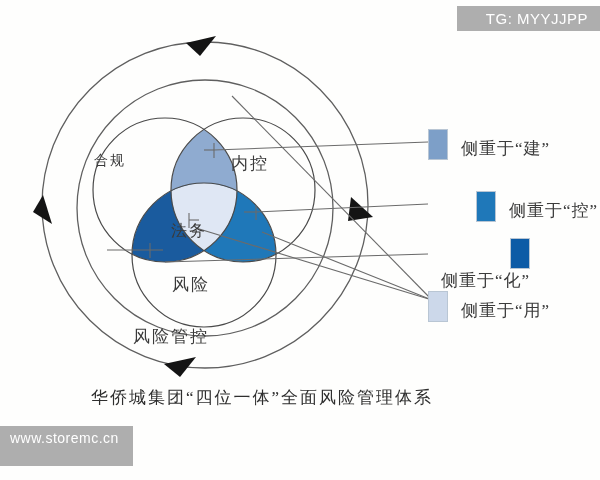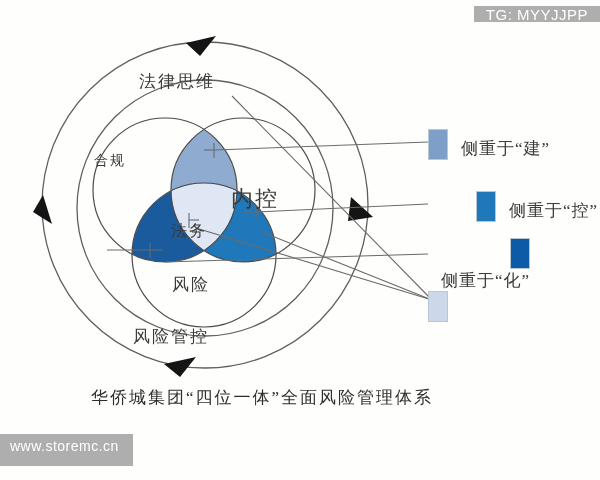--- a/index.html
+++ b/index.html
@@ -31,29 +31,29 @@
     color: #ffffff;
     font-family: "Liberation Sans", sans-serif;
     letter-spacing: 0.5px;
     white-space: nowrap;
     display: flex;
     align-items: center;
   }
   #wm-top {
     right: 0;
     top: 6px;
-    height: 16px;
-    padding: 0 12px 0 12px;
+    height: 25px;
+    padding: 0 12px 0 29px;
     font-size: 15px;
   }
   #wm-bottom {
     left: 0;
     bottom: 14px;
     height: 24px;
-    padding: 0 14px 8px 10px;
+    padding: 0 14px 16px 10px;
     font-size: 14px;
   }
 
   
   #diagram {
     position: absolute;
     left: 0;
     top: 0;
     width: 600px;
     height: 480px;
@@ -97,21 +97,21 @@
   
   .dlabel {
     position: absolute;
     color: #3a3a3a;
     white-space: nowrap;
     font-family: "Liberation Serif", "DejaVu Serif", serif;
     letter-spacing: 2px;
   }
   #lab-legal-thinking { left: 139px; top: 70px;  font-size: 17px; }
   #lab-compliance     { left: 94px;  top: 152px; font-size: 14px; }
-  #lab-internal       { left: 231px; top: 152px; font-size: 22px; margin-top: 32px; }
+  #lab-internal       { left: 231px; top: 152px; font-size: 17px; }
   #lab-legal-affairs  { left: 171px; top: 187px; font-size: 16px; margin-top: 34px; }
   #lab-risk           { left: 172px; top: 273px; font-size: 17px; }
   #lab-risk-control   { left: 133px; top: 325px; font-size: 17px; }
 
   #caption {
     position: absolute;
     left: 0;
     top: 386px;
     width: 524px;
     text-align: center;
@@ -196,21 +196,20 @@
       <path d="M165,262 L428,254"></path>
 
       <path d="M199,220 L189,220"></path>
       <path d="M189,213 L189,228"></path>
       <path d="M196,228 L432,300"></path>
       <path d="M232,96 L432,300"></path>
       <path d="M262,232 L432,300"></path>
     </g>
   </svg>
 
-  <div class="dlabel" id="lab-legal-thinking">法律思维</div>
   <div class="dlabel" id="lab-compliance">合规</div>
   <div class="dlabel" id="lab-internal">内控</div>
   <div class="dlabel" id="lab-legal-affairs">法务</div>
   <div class="dlabel" id="lab-risk">风险</div>
   <div class="dlabel" id="lab-risk-control">风险管控</div>
 
   <div id="legend">
     <div class="legend-row r0">
       <span class="swatch" style="background: rgb(125, 159, 200);"></span>
       <span class="legend-label">侧重于“建”</span>
@@ -218,20 +217,21 @@
     <div class="legend-row r1">
       <span class="swatch" style="background: rgb(31, 120, 185);"></span>
       <span class="legend-label">侧重于“控”</span>
     </div>
     <div class="legend-row r2">
       <span class="swatch" style="background: rgb(13, 91, 166);"></span>
       <span class="legend-label">侧重于“化”</span>
     </div>
     <div class="legend-row r3">
       <span class="swatch" style="background: rgb(204, 216, 234);"></span>
+      <span class="legend-label">侧重于“用”</span>
     </div>
   </div>
 
   <div id="caption">华侨城集团“四位一体”全面风险管理体系</div>
 
   <div class="wm" id="wm-top">TG: MYYJJPP</div>
   <div class="wm" id="wm-bottom">www.storemc.cn</div>
 
 </div>
 

